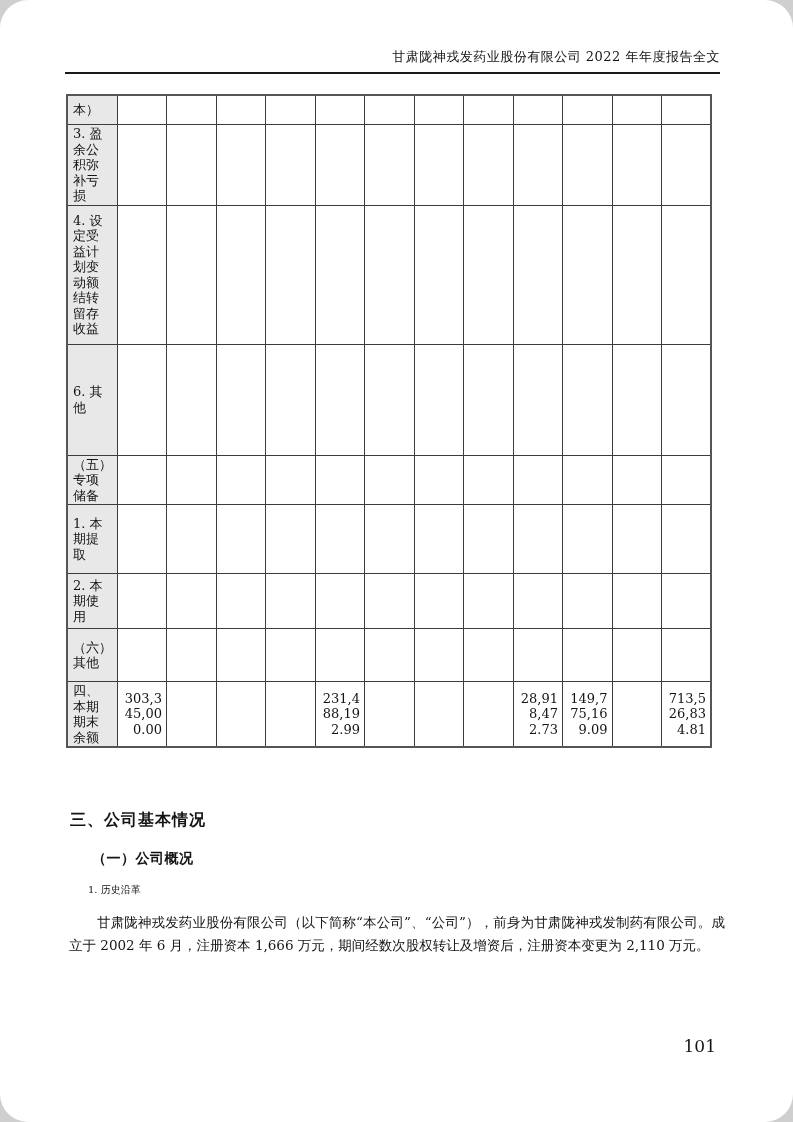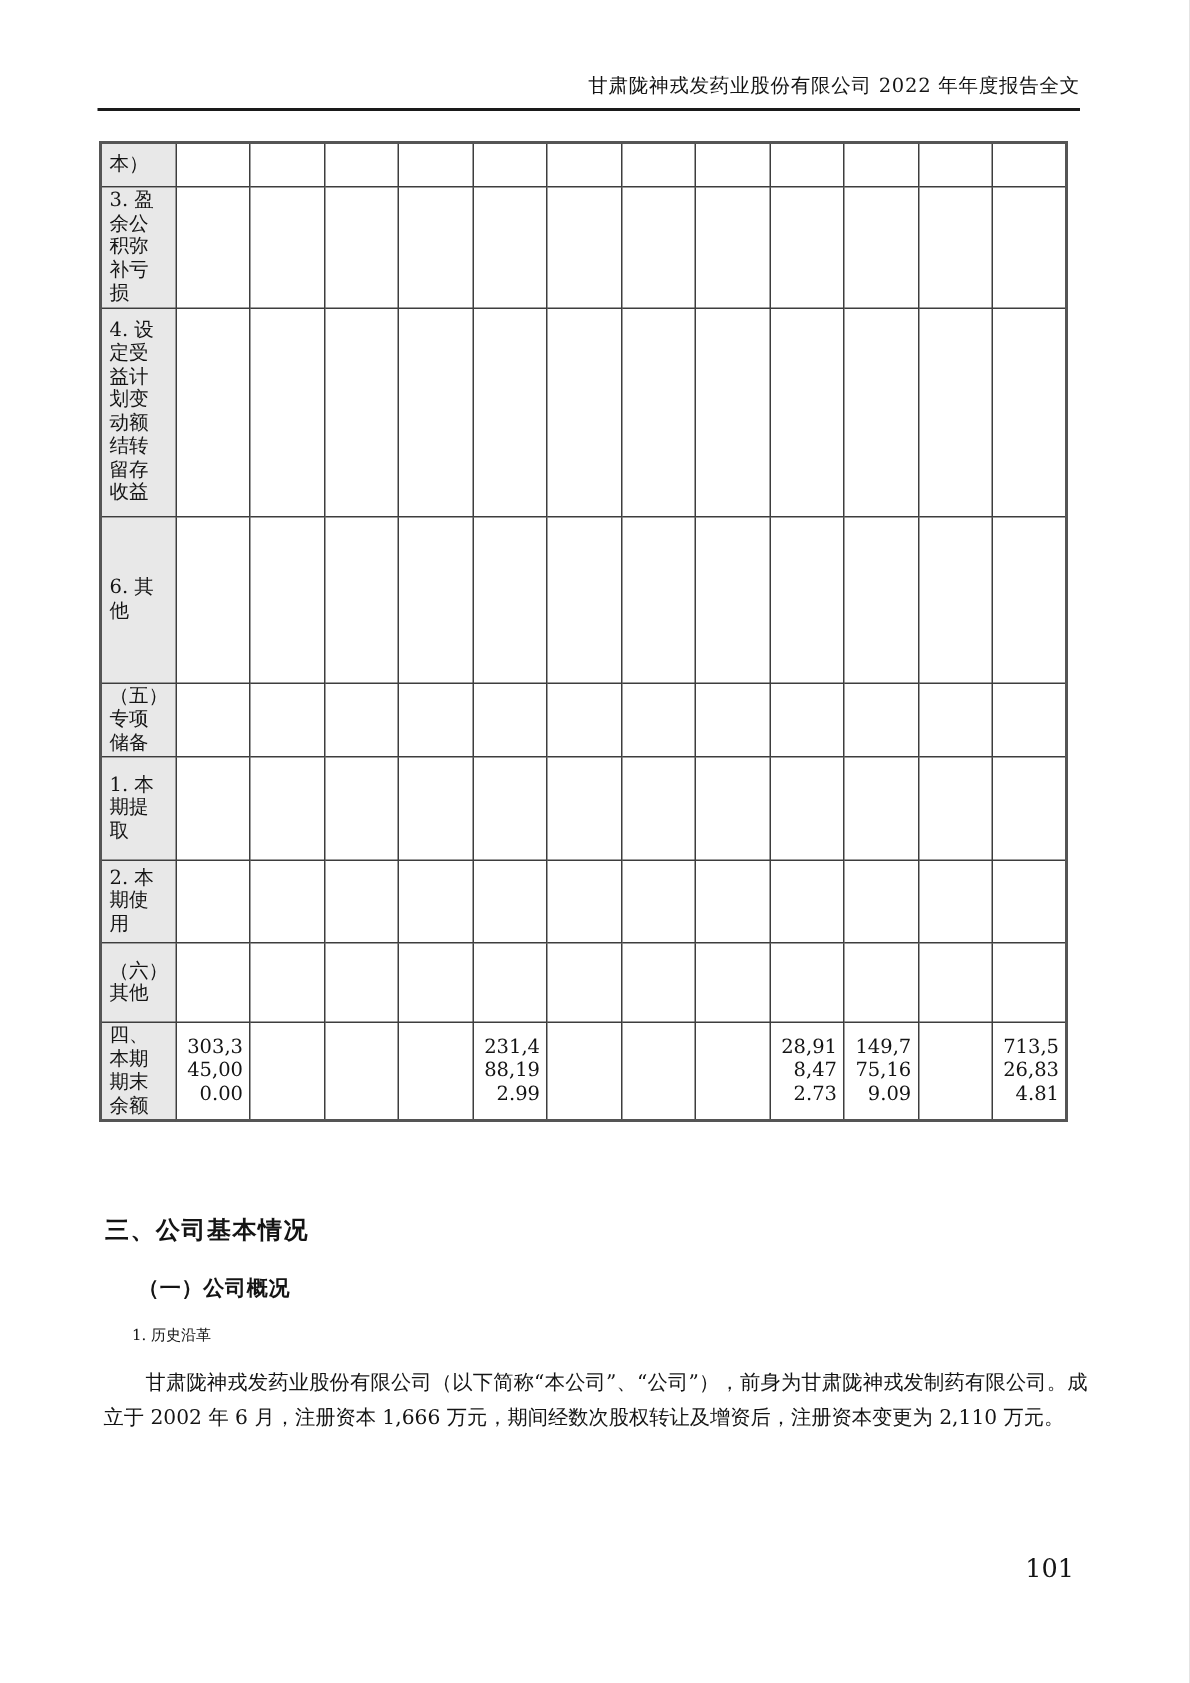--- a/index.html
+++ b/index.html
@@ -4,20 +4,21 @@
 <style>
   html,body{margin:0;padding:0;background:#cfcfcf;}
   .page{
     position:relative;
     width:793px;height:1122px;
     margin:0 auto;
     background:#ffffff;
     font-family:"DejaVu Serif","Liberation Serif",serif;
     color:#141414;
     overflow:hidden;
+    border-radius:28px;
   }
   
   .doc-header{
     position:absolute;left:65px;top:48px;width:655px;
     text-align:right;
     font-size:13px;
     letter-spacing:.5px;
     padding-bottom:6px;
     border-bottom:2px solid #1a1a1a;
   }

